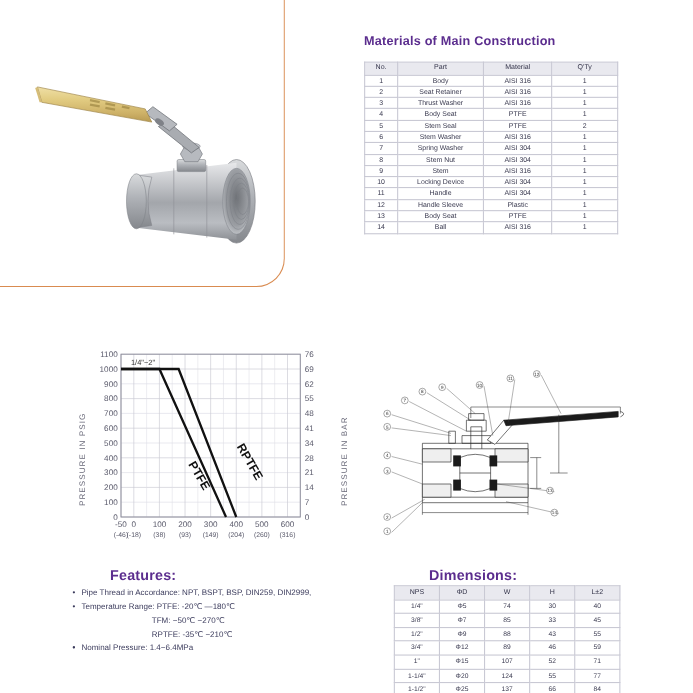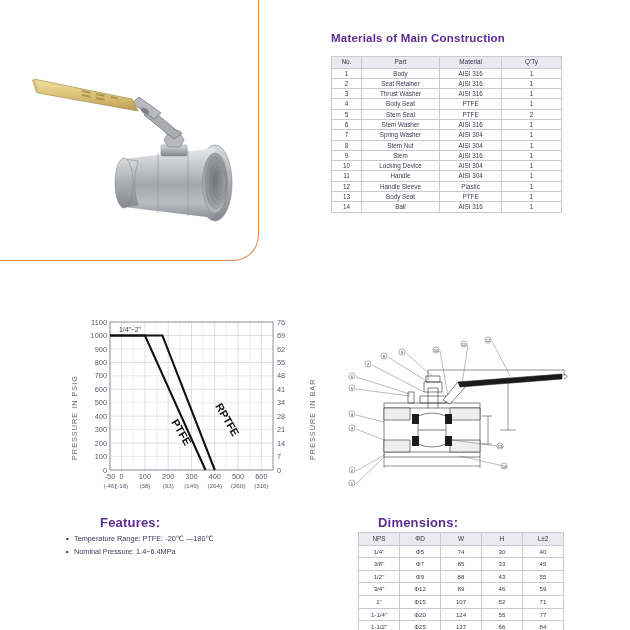--- a/index.html
+++ b/index.html
@@ -20,21 +20,21 @@
   .valve-svg{width:100%;height:100%;display:block;}
 
   
   .sec-title{
     font-size:11.5px;font-weight:bold;color:#5b2d8e;letter-spacing:.2px;
     position:absolute;white-space:nowrap;
   }
   #mat-title{left:331px;top:32px;}
   #chart-title{left:66px;top:296px;}
   #feat-title{left:70px;top:515px;font-size:13px;margin-left:30px;}
-  #dim-title{left:358px;top:515px;font-size:13px;padding-left:20px;}
+  #dim-title{left:370px;top:515px;font-size:13px;padding-left:20px;}
 
   
   table{border-collapse:collapse;font-size:6.3px;color:#3a3a50;}
   table th,table td{
     border:1px solid #c9c9d4;text-align:center;font-weight:normal;
     padding:0;line-height:9.3px;height:9.3px;white-space:nowrap;
   }
   table th{background:#e9e9ef;color:#34344a;font-size:6.4px;height:10.5px;line-height:10.5px;}
 
   #materials-table{position:absolute;left:331px;top:56px;width:231px;}
@@ -426,22 +426,24 @@
           <text x="160" y="117.6" text-anchor="middle" class="t-cal">13</text>
           <line x1="168" y1="137" x2="120" y2="126" stroke="#3a3a3a" stroke-width="0.35"></line>
           <circle cx="164" cy="136" r="3.1" fill="#fff" stroke="#3a3a3a" stroke-width="0.4"></circle>
           <text x="164" y="137.6" text-anchor="middle" class="t-cal">14</text>
         </g>
     </svg>
   </div>
 
   <div class="sec-title" id="feat-title">Features:</div>
   <div id="features">
-      <div class="f-row"><span class="bullet">•</span></div>
+      <div class="f-row"><span class="bullet">•</span><span>Pipe Thread in Accordance: NPT, BSPT, BSP, DIN259, DIN2999,</span></div>
       <div class="f-row"><span class="bullet">•</span><span>Temperature Range: PTFE: -20℃ —180℃</span></div>
+      <div class="f-sub">TFM: −50℃ −270℃</div>
+      <div class="f-sub">RPTFE: -35℃ −210℃</div>
       <div class="f-row"><span class="bullet">•</span></div>
       <div class="f-row"><span class="bullet">•</span><span>Nominal Pressure: 1.4−6.4MPa</span></div>
     </div>
 
   <div class="sec-title" id="dim-title">Dimensions:</div>
   <table id="dimensions-table">
     <colgroup>
         <col>
         <col>
         <col>

